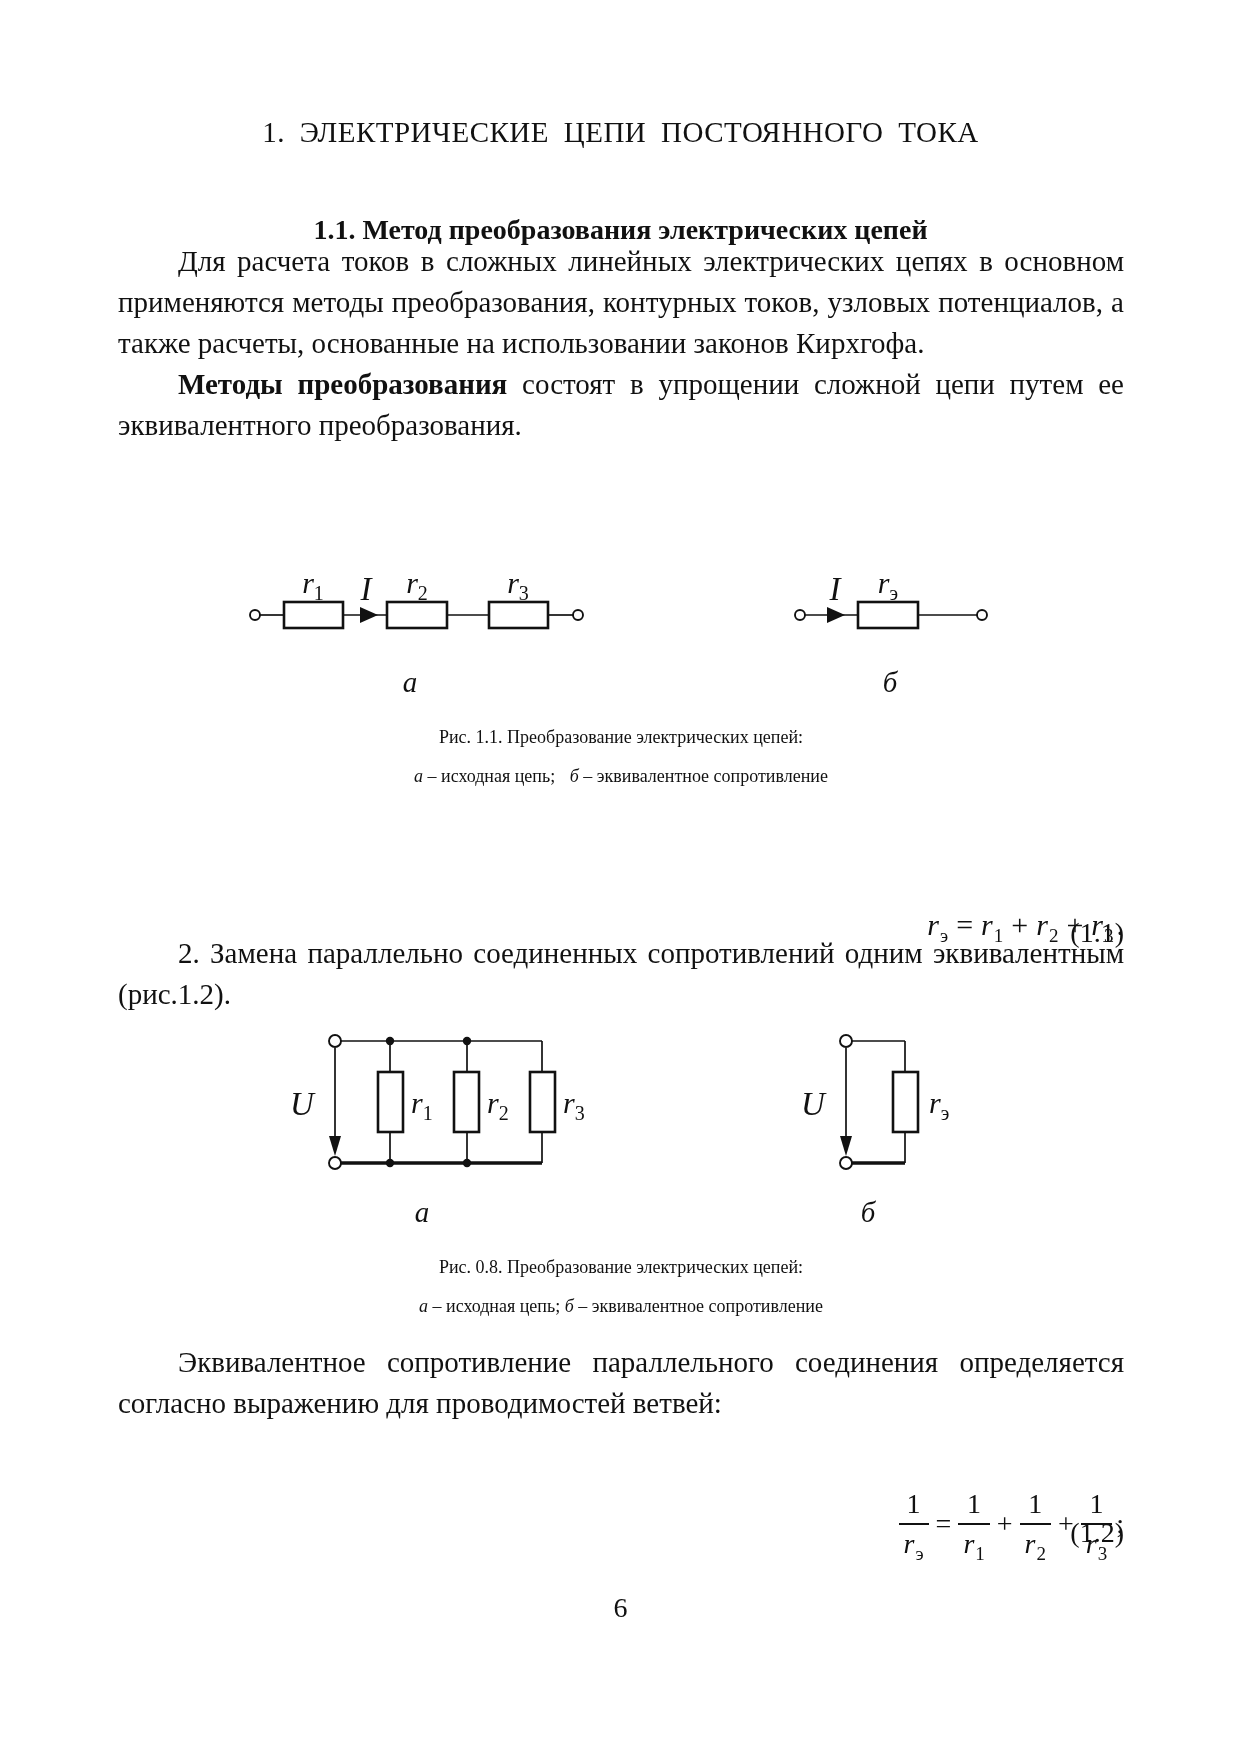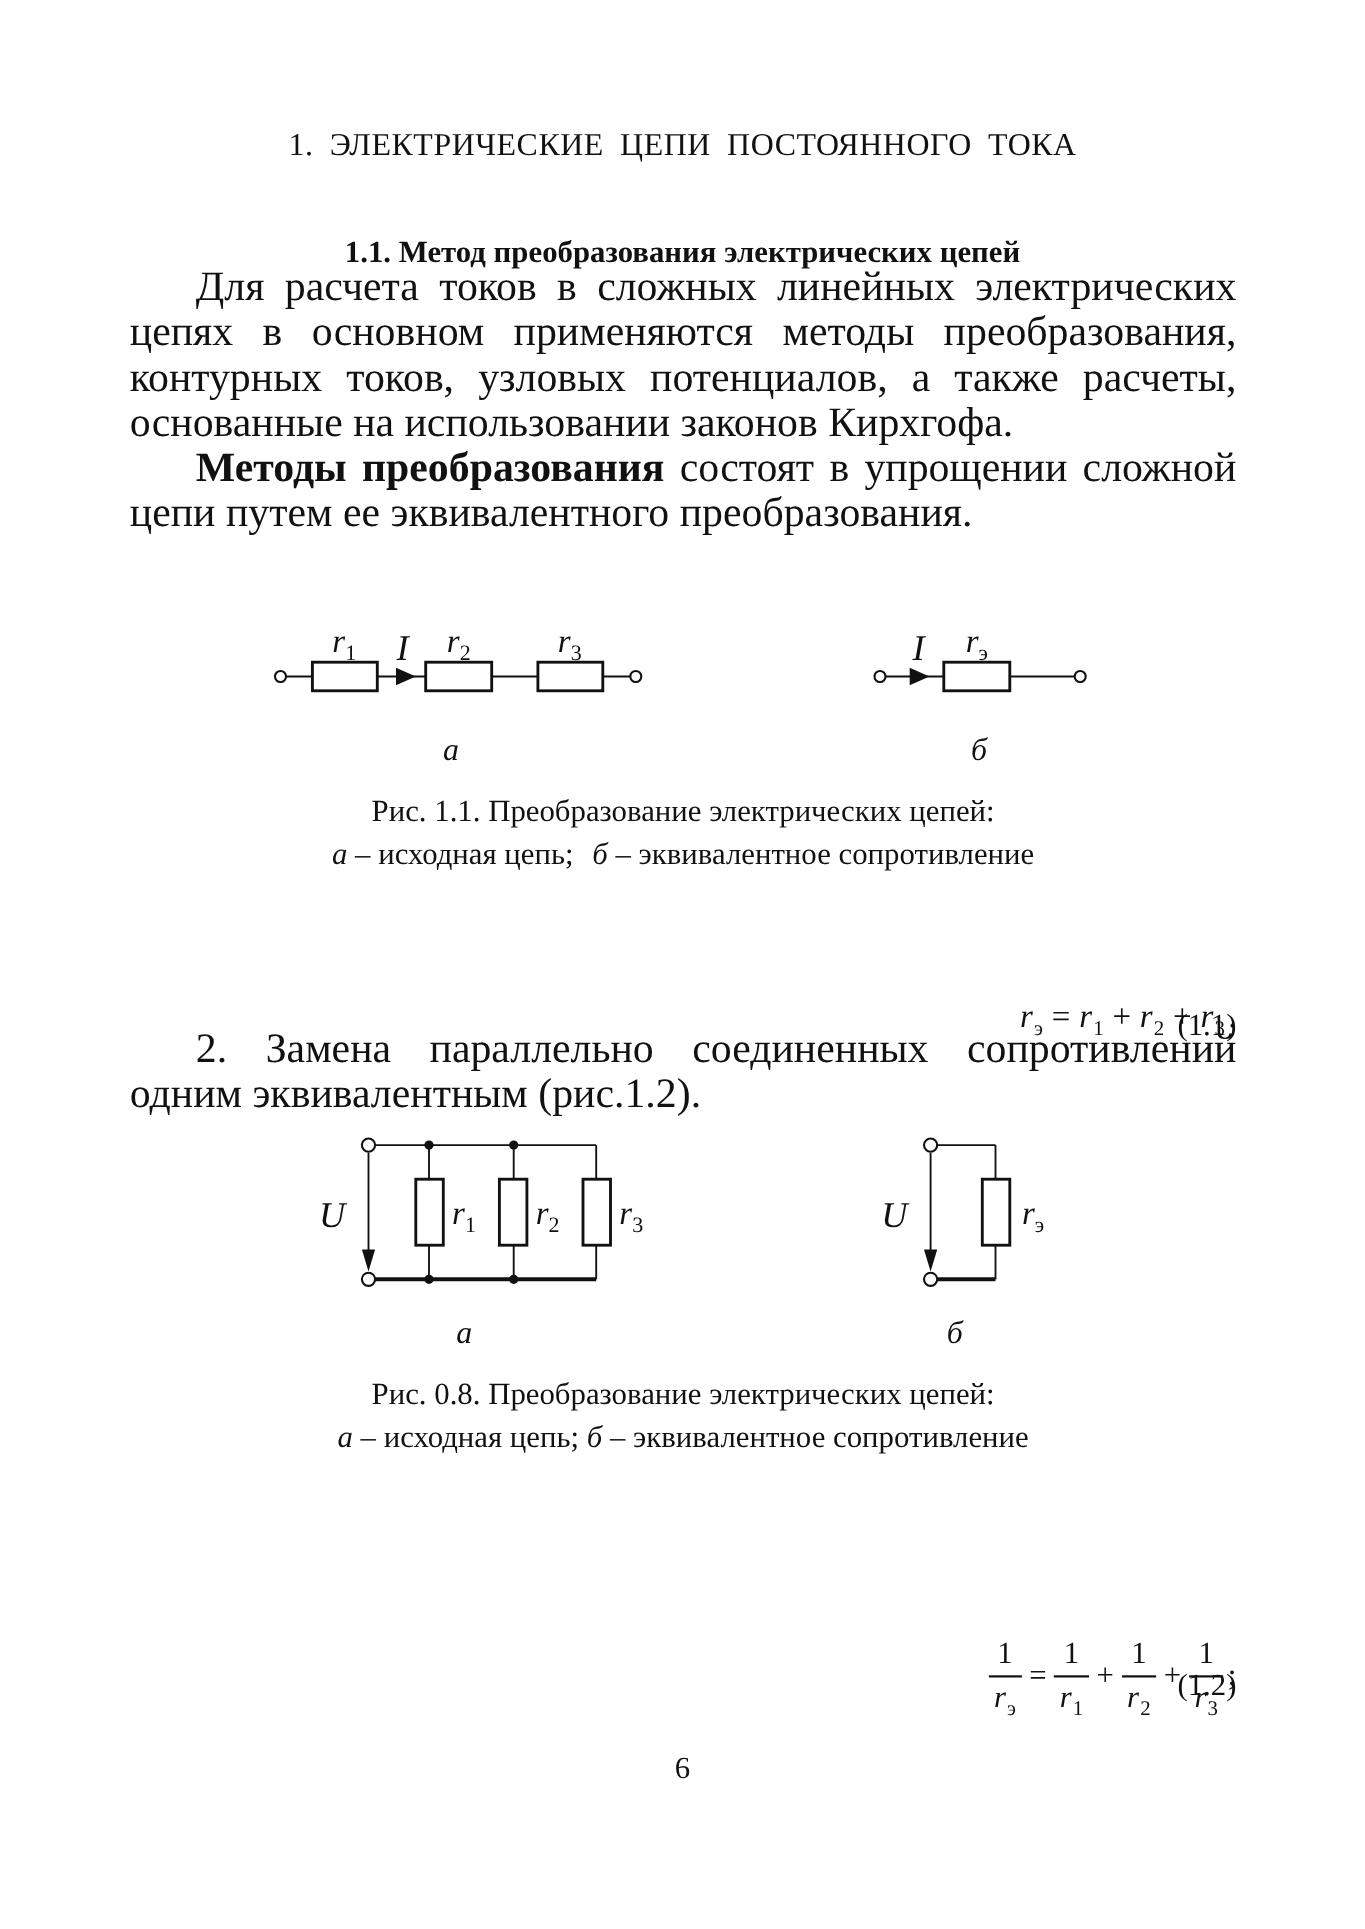--- a/index.html
+++ b/index.html
@@ -16,24 +16,24 @@
     top:116px;left:0;width:1241px;
     text-align:center;
     font-size:29px;letter-spacing:0.5px;word-spacing:7px;
     color:#111;
   }
   .section-title{
     top:184px;left:0;width:1241px;
     text-align:center;
     font-weight:bold;font-size:28px;margin-top:30px;
   }
-  .flow{left:118px;width:1006px;font-size:38px;line-height:41px;text-align:justify;}
+  .flow{left:118px;width:1006px;font-size:29px;line-height:41px;text-align:justify;}
   .flow p{margin:0;text-indent:60px;}
   .flow .lead{font-weight:bold;}
-  .caption{left:118px;width:1006px;text-align:center;font-size:28px;line-height:39px;}
+  .caption{left:118px;width:1006px;text-align:center;font-size:18px;line-height:39px;}
   .caption .it{font-style:italic;}
   .caption .cap-b{margin-left:10px;}
   .sublabel{font-style:italic;font-size:29px;text-align:center;width:80px;}
   .equation{left:118px;width:1006px;text-align:right;margin-top:42px;}
   .eq-number{position:absolute;right:0;top:50%;transform:translateY(-50%);font-size:28px;font-style:normal;}
   .eq1-body{font-size:30px;font-style:italic;}
   .eq1-body .op{font-style:normal;margin:0 8px;}
   .eq1-body .period{font-style:normal;margin-left:3px;}
   sub{font-size:19px;line-height:0;vertical-align:-7px;font-style:normal;margin-left:1px;}
   .eq2-body{display:inline-flex;align-items:center;font-size:28px;}
@@ -155,20 +155,23 @@
   </svg>
 
   <div class="abs sublabel" style="top:1196px;left:382px;">а</div>
   <div class="abs sublabel" style="top:1196px;left:828px;">б</div>
 
   <div class="abs caption" style="top:1248px;">
     <div>Рис. 0.8. Преобразование электрических цепей:</div>
     <div><span class="it">а</span> <span>– исходная цепь;</span> <span class="it">б</span> <span>– эквивалентное сопротивление</span></div>
   </div>
 
+  <div class="abs flow" style="top:1342px;">
+    <p>Эквивалентное сопротивление параллельного соединения определяется согласно выражению для проводимостей ветвей:</p>
+  </div>
 
   <div class="abs equation" style="top:1446px;height:90px;">
     <span class="eq2-body">
       <span class="frac">
           <span class="num">1</span>
           <span class="den"><span>r</span><sub>э</sub></span>
         </span>
       <span class="op">=</span>
       <span class="frac">
           <span class="num">1</span>

